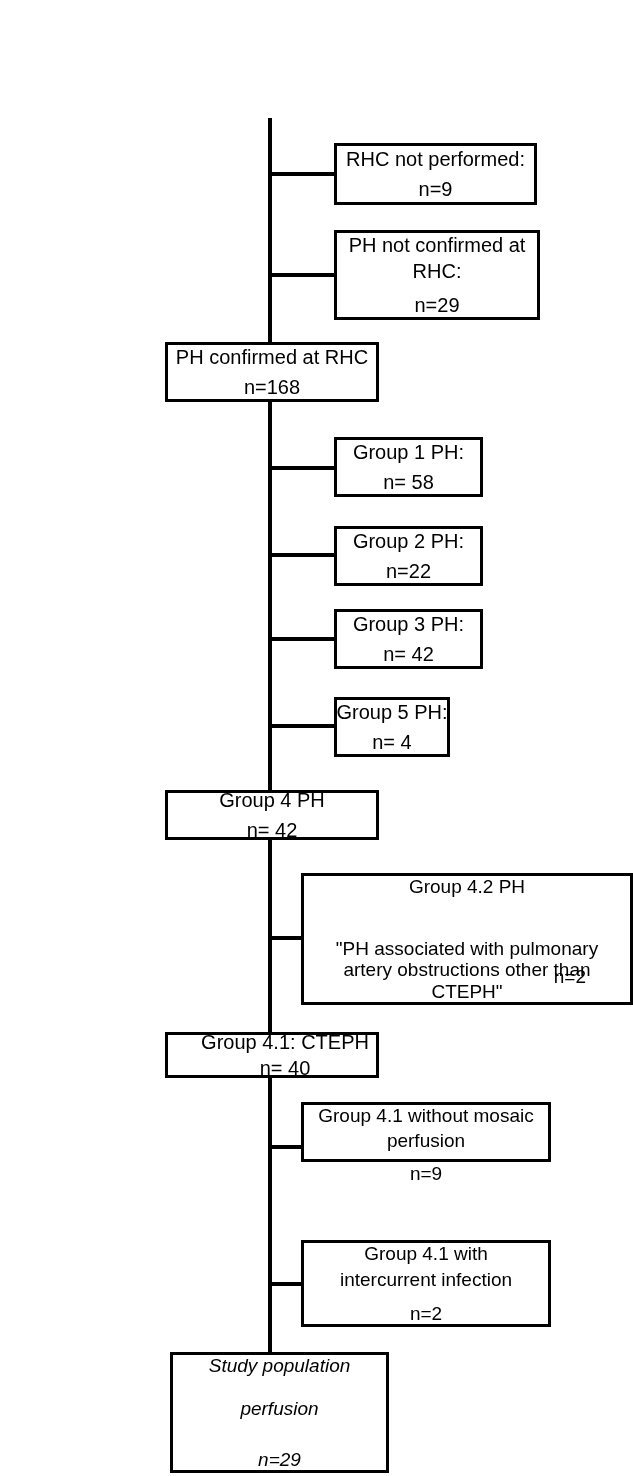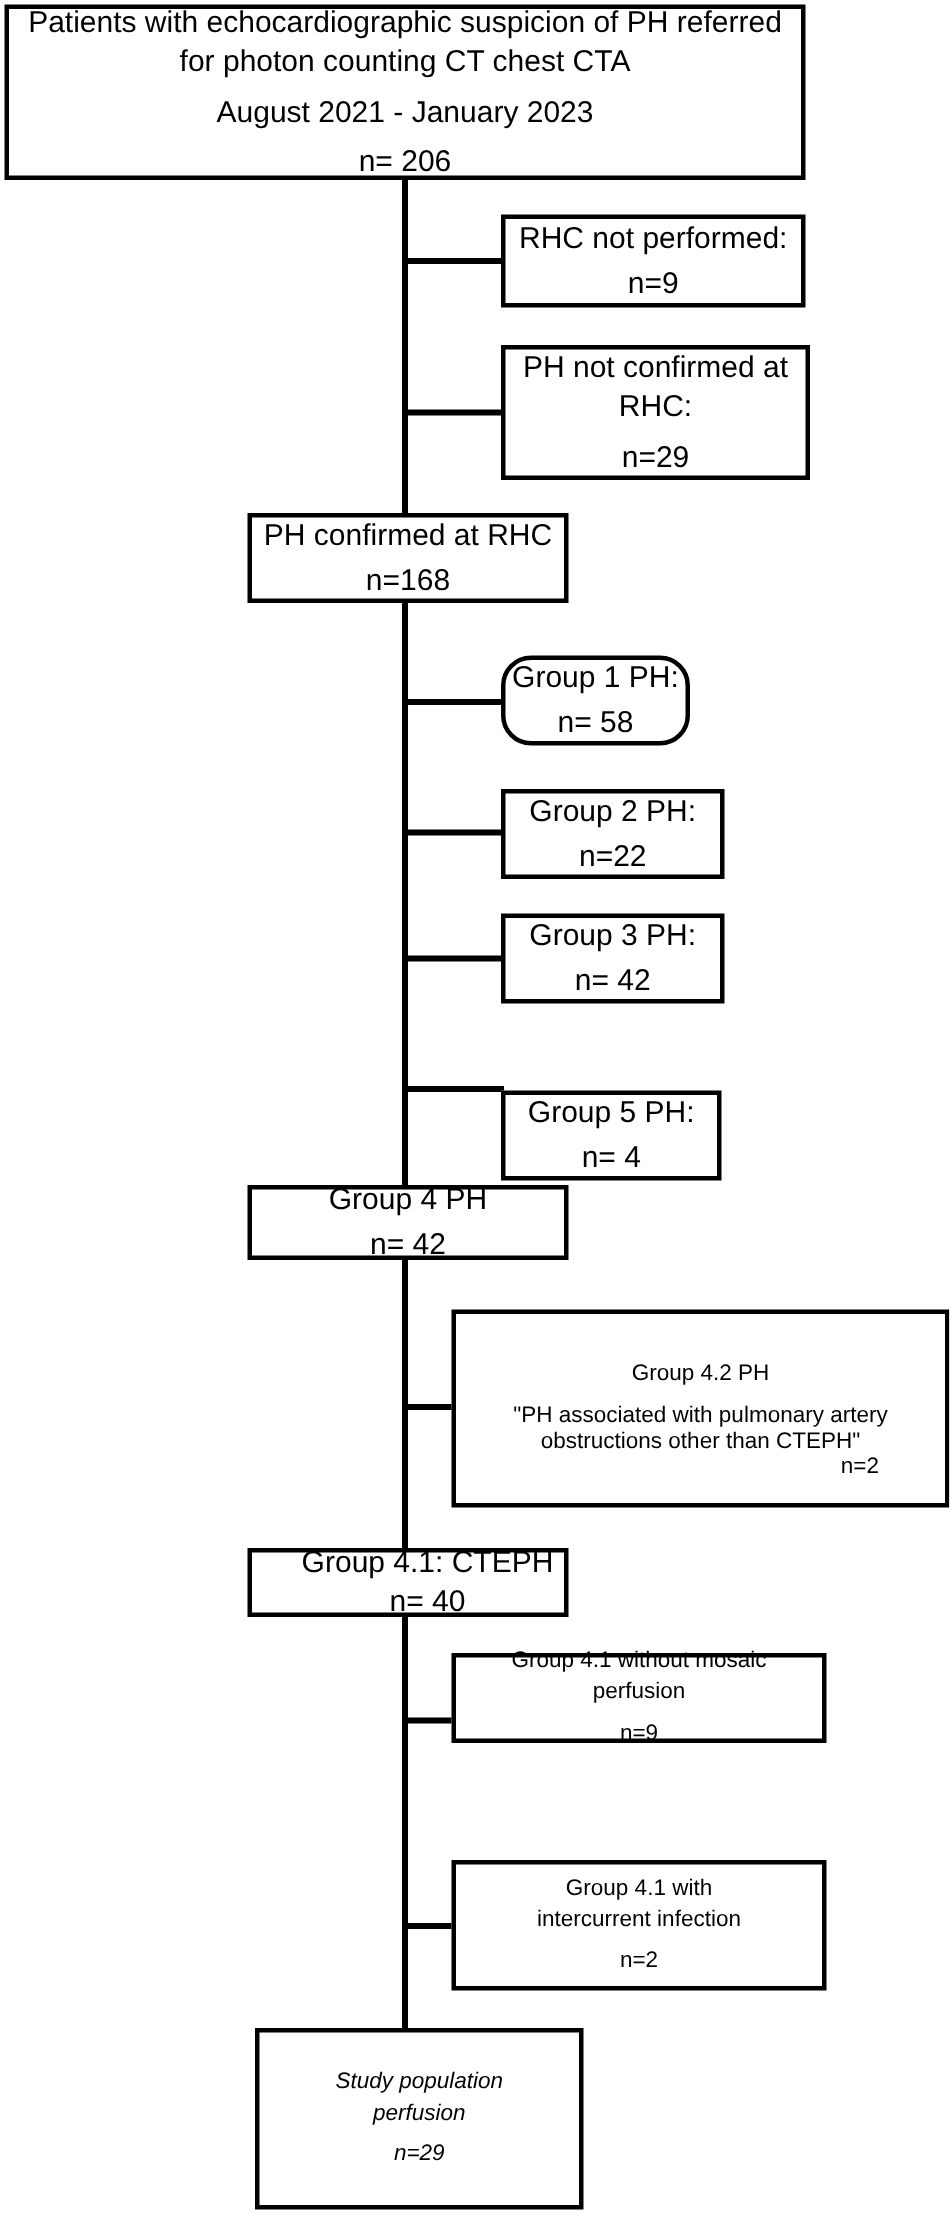--- a/index.html
+++ b/index.html
@@ -28,21 +28,21 @@
     text-align: center;
     z-index: 3;
     line-height: 1.12;
   }
   .box .ln {
     display: block;
     white-space: nowrap;
   }
   .box .ln.wrap { white-space: normal; }
   .fs20 { font-size: 20px; }
-  .fs19 { font-size: 15px; }
+  .fs19 { font-size: 19px; justify-content: space-between; }
   .gap6 { margin-top: 7px; }
   .gap10 { margin-top: 11px; }
   .gap3 { margin-top: 4px; }
 
   
   .vline {
     position: absolute;
     width: 4px;
     background: #000000;
     z-index: 1;
@@ -71,59 +71,53 @@
   <div class="hline" style="left:268px; top:637px; width:68px;"></div>
   <div class="hline" style="left:268px; top:724px; width:68px;"></div>
 
   <div class="vline" style="left:268px; top:838px; height:196px;"></div>
   <div class="hline" style="left:268px; top:936px; width:36px;"></div>
 
   <div class="vline" style="left:268px; top:1076px; height:278px;"></div>
   <div class="hline" style="left:268px; top:1145px; width:36px;"></div>
   <div class="hline" style="left:268px; top:1282px; width:36px;"></div>
 
-  <div class="box fs20" style="left:3px; top:3px; width:534px; height:117px;">
-    <span class="ln">Patients with echocardiographic suspicion of PH referred</span>
-    <span class="ln gap3">for photon counting CT chest CTA</span>
-    <span class="ln gap10">August 2021 - January 2023</span>
-    <span class="ln gap10">n= 206</span>
-  </div>
 
   <div class="box fs20" style="left:334px; top:143px; width:203px; height:62px;">
     <span class="ln">RHC not performed:</span>
     <span class="ln gap6">n=9</span>
   </div>
 
   <div class="box fs20" style="left:334px; top:230px; width:206px; height:90px;">
     <span class="ln">PH not confirmed at</span>
     <span class="ln gap3">RHC:</span>
     <span class="ln gap10">n=29</span>
   </div>
 
   <div class="box fs20" style="left:165px; top:342px; width:214px; height:60px;">
     <span class="ln">PH confirmed at RHC</span>
     <span class="ln gap6">n=168</span>
   </div>
 
-  <div class="box fs20" style="left:334px; top:437px; width:126px; height:60px;border-radius:20px;">
+  <div class="box fs20" style="left:334px; top:437px; width:149px; height:60px;">
     <span class="ln">Group 1 PH:</span>
     <span class="ln gap6">n= 58</span>
   </div>
 
   <div class="box fs20" style="left:334px; top:526px; width:149px; height:60px;">
     <span class="ln">Group 2 PH:</span>
     <span class="ln gap6">n=22</span>
   </div>
 
   <div class="box fs20" style="left:334px; top:609px; width:149px; height:60px;">
     <span class="ln">Group 3 PH:</span>
     <span class="ln gap6">n= 42</span>
   </div>
 
-  <div class="box fs20" style="left:334px; top:727px; width:147px; height:60px;">
+  <div class="box fs20" style="left:334px; top:697px; width:116px; height:60px;">
     <span class="ln">Group 5 PH:</span>
     <span class="ln gap6">n= 4</span>
   </div>
 
   <div class="box fs20" style="left:165px; top:790px; width:214px; height:50px;">
     <span class="ln">Group 4 PH</span>
     <span class="ln gap6">n= 42</span>
   </div>
 
   <div class="box fs19" style="left:301px; top:873px; width:332px; height:132px; padding:0 10px;">

